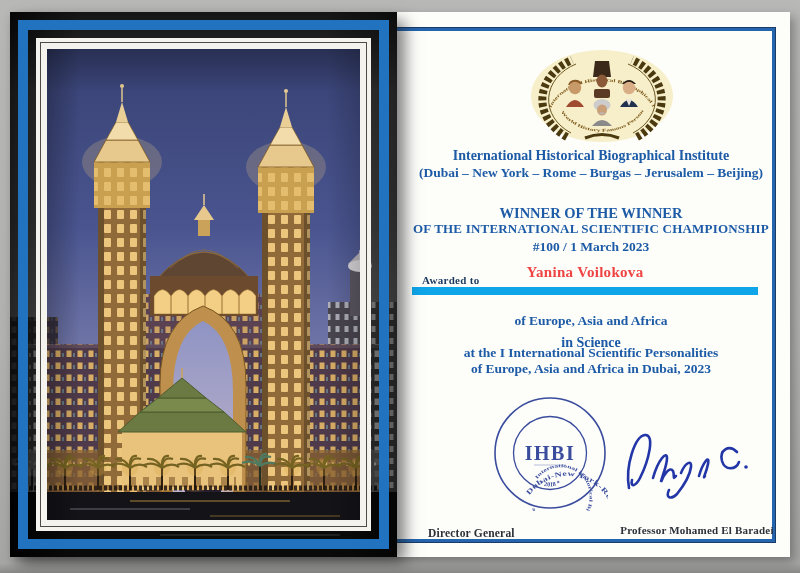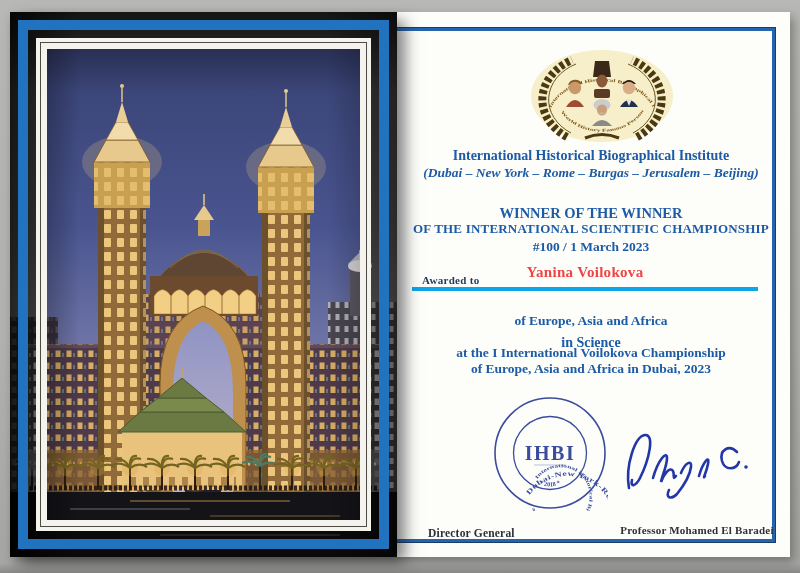--- a/index.html
+++ b/index.html
@@ -19,21 +19,21 @@
   .photo-gray{filter:grayscale(1) brightness(.82) contrast(1.05);}
   .photo-color{clip-path:inset(37px);}
   .frame{position:absolute;pointer-events:none;}
   .frame-blue{inset:8px;border:10px solid #2173c0;}
   .frame-white{inset:26px;border:11px solid #f4f3ee;}
   .frame-thinline{inset:30px;border:1px solid #4e4a46;}
   
   .c-line{position:absolute;left:382px;width:398px;text-align:center;
           font-weight:700;color:#1d5ba6;line-height:1.15;}
   .awarded-row{position:absolute;left:402px;top:252px;width:346px;height:23px;
-          border-bottom:4px solid #0ea5e9;}
+          border-bottom:8px solid #0ea5e9;}
   .awarded-label{position:absolute;left:10px;bottom:1px;font-size:11px;
           font-weight:700;color:#1c3a5e;letter-spacing:.3px;}
   .awardee-name{text-align:center;font-size:15px;font-weight:700;color:#ef4444;
           letter-spacing:.3px;}
   .footer-label{position:absolute;font-size:11.5px;font-weight:700;color:#2c3038;
           letter-spacing:.2px;}
   .emblem-svg{position:absolute;left:517px;top:36px;}
   .stamp-svg{position:absolute;left:482px;top:383px;opacity:.93;}
   .sig-svg{position:absolute;left:605px;top:414px;}
   svg text{font-family:"Liberation Serif","DejaVu Serif",serif;}
@@ -209,34 +209,34 @@
         <rect x="72.5" y="64.5" width="5" height="1.6" fill="#b9b9b9"></rect>
         <path d="M65,78 Q75,66 85,78 Z" fill="#8a8a8a"></path>
       </g>
       <path id="embBot" d="M34,64 A46,36 0 0 0 116,64" fill="none"></path>
       <text font-size="4.2" font-weight="bold" fill="#7a5414">
         <textPath href="#embBot" textLength="114" lengthAdjust="spacingAndGlyphs">World History Famous Personalities</textPath>
       </text>
     </svg>
 
     <div class="c-line" style="top:136px;font-size:14px;">International Historical Biographical Institute</div>
-    <div class="c-line" style="top:153px;font-size:13.5px;font-style:italic;">(Dubai – New York – Rome – Burgas – Jerusalem – Beijing)</div>
+    <div class="c-line" style="top:153px;font-size:13.5px;">(Dubai – New York – Rome – Burgas – Jerusalem – Beijing)</div>
 
     <div class="c-line" style="top:193px;font-size:14.5px;">WINNER OF THE WINNER</div>
     <div class="c-line" style="top:210px;font-size:13px;letter-spacing:.2px;">OF THE INTERNATIONAL SCIENTIFIC CHAMPIONSHIP</div>
     <div class="c-line" style="top:227px;font-size:13.5px;text-align:center;">#100 / 1 March 2023</div>
 
     <div class="awarded-row">
       <span class="awarded-label">Awarded  to</span>
       <div class="awardee-name">Yanina Voilokova</div>
     </div>
 
     <div class="c-line" style="top:301px;font-size:13.5px;">of Europe, Asia and Africa</div>
     <div class="c-line" style="top:317px;font-size:14px;margin-top:6px;">in Science</div>
-    <div class="c-line" style="top:333px;font-size:13.5px;">at the I International Voilokova Championship</div>
+    <div class="c-line" style="top:333px;font-size:13.5px;">at the I International Scientific Personalities</div>
     <div class="c-line" style="top:349px;font-size:13.5px;">of Europe, Asia and Africa in Dubai, 2023</div>
 
     <svg class="stamp-svg" width="116" height="116" viewBox="0 0 116 116">
       <circle cx="58" cy="58" r="55" fill="none" stroke="#2c3f96" stroke-width="1.6"></circle>
       <circle cx="58" cy="58" r="36.5" fill="none" stroke="#2c3f96" stroke-width="1.3"></circle>
       <g transform="rotate(-9 58 58)">
         <path id="stOut" d="M31,96.5 A47,47 0 1 1 30.9,96.6" fill="none"></path>
         <text font-size="7" font-weight="bold" letter-spacing=".3" fill="#2c3f96">
           <textPath href="#stOut" textLength="232" lengthAdjust="spacingAndGlyphs">Dubai-New York-Rome-Burgas-Jerusalem-Beijing</textPath>
         </text>

